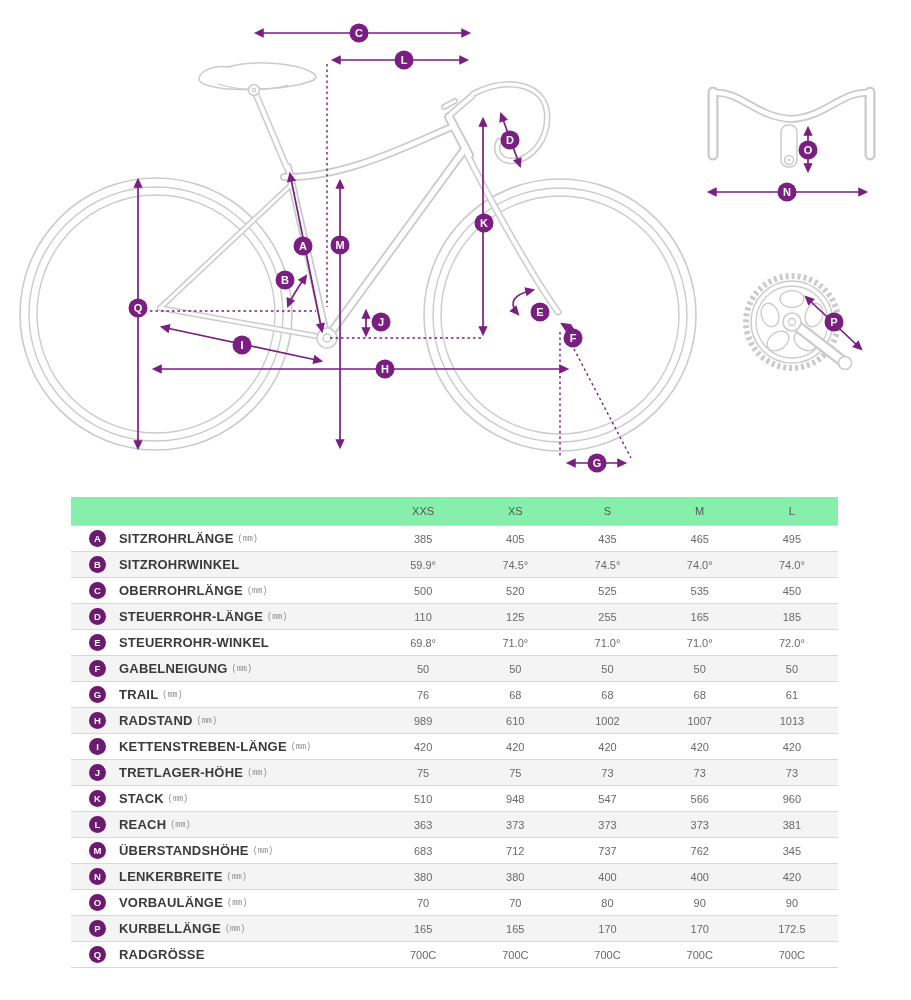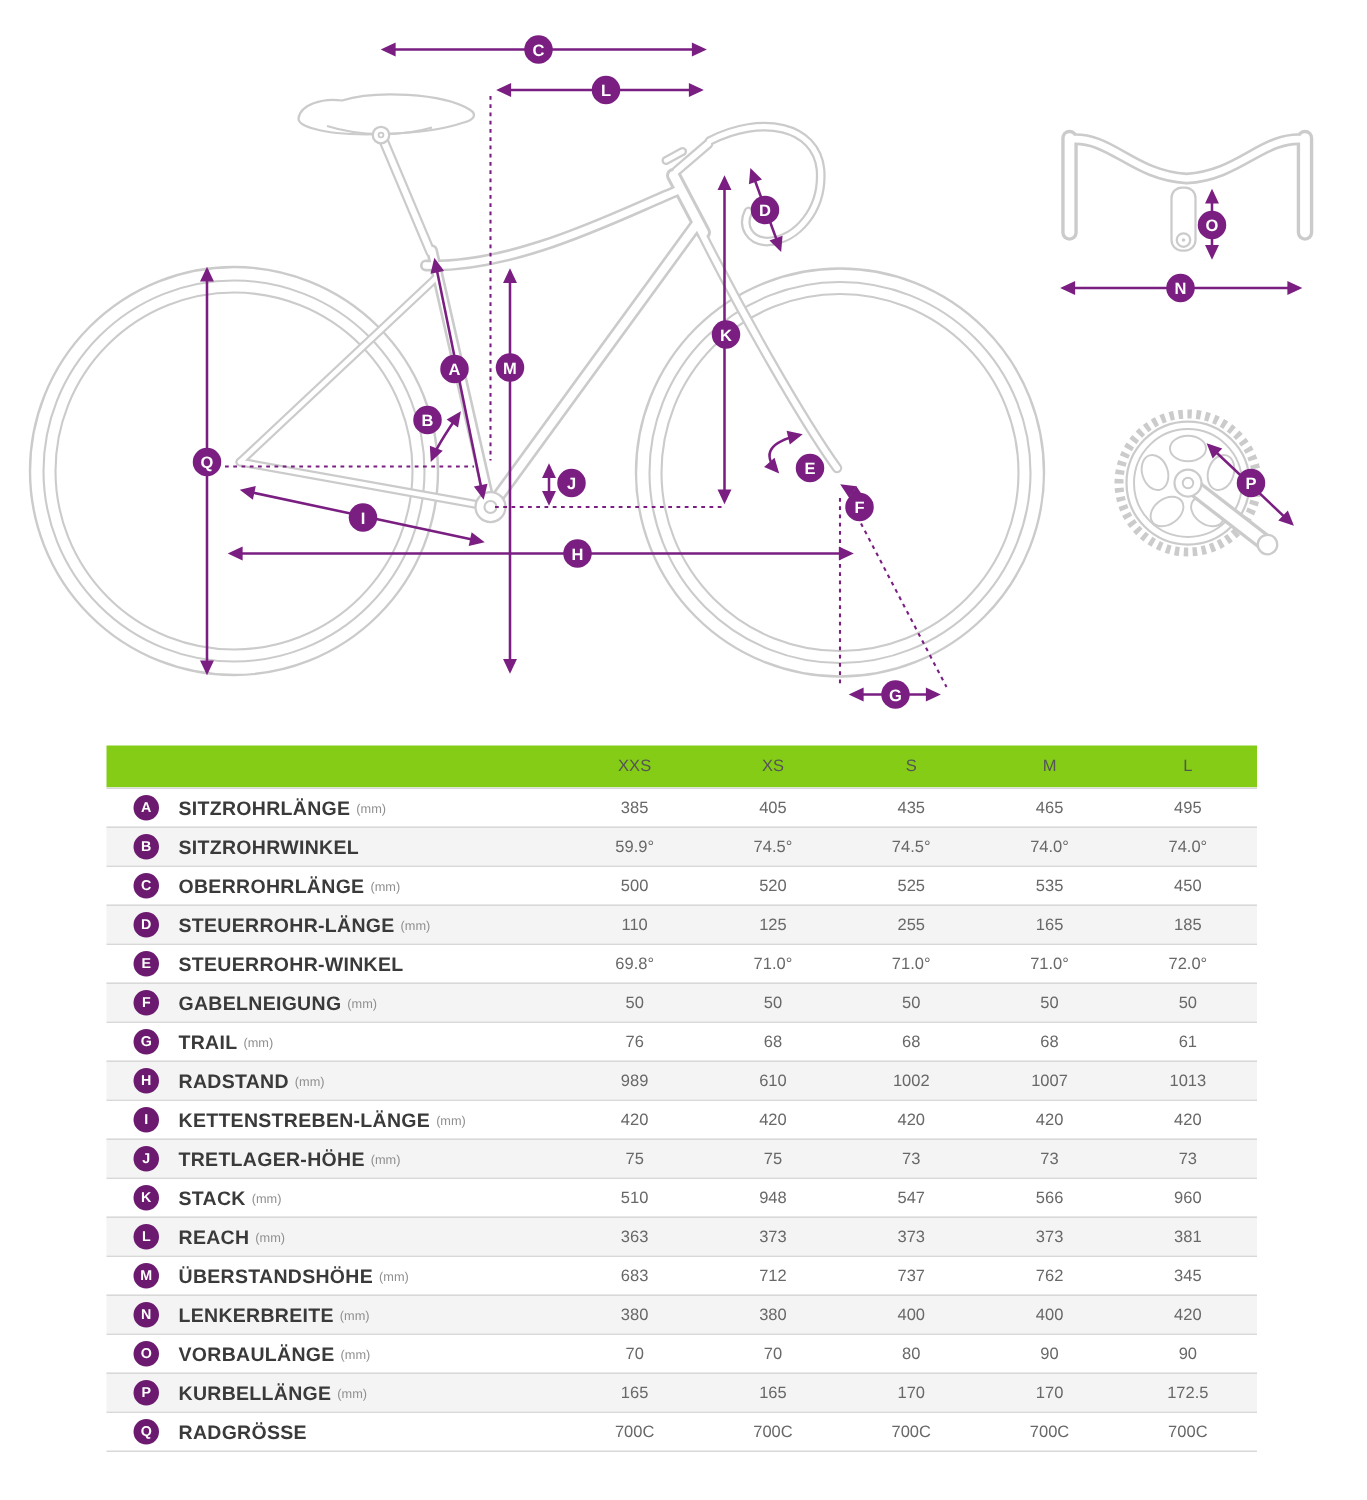--- a/index.html
+++ b/index.html
@@ -14,32 +14,32 @@
   .whitefill{fill:#fff;stroke:var(--lineart);stroke-width:1.5;}
   .m-line{stroke:var(--accent);stroke-width:1.7;fill:none;}
   .m-arc{stroke:var(--accent);stroke-width:1.7;fill:none;}
   .m-dash{stroke:var(--accent);stroke-width:1.4;fill:none;stroke-dasharray:2.5 3;}
   .arrfill{fill:var(--accent);}
   .badge-c{fill:var(--accent);}
   .badge-t{fill:#fff;font:bold 11px "Liberation Sans", sans-serif;text-anchor:middle;}
 
   
   .geo-table{position:absolute;left:71px;top:497px;width:767px;}
-  .thead{display:grid;grid-template-columns:306px repeat(5,1fr);background:#84cc16;height:28px;align-items:center;}
+  .thead{display:grid;grid-template-columns:306px repeat(5,1fr);background:#86efac;height:28px;align-items:center;}
   .hcell{text-align:center;font-size:11px;color:#555;}
   .trow{display:grid;grid-template-columns:306px repeat(5,1fr);height:25px;align-items:center;
         border-top:1px solid #d8d8d8;background:#fff;}
   #tbody .trow:nth-child(even){background:#f4f4f4;}
   #tbody .trow:last-child{border-bottom:1px solid #d8d8d8;}
   .labelcell{display:flex;align-items:center;padding-left:18px;}
   .badge{width:17px;height:17px;border-radius:50%;background:var(--circle);color:#fff;
          display:flex;align-items:center;justify-content:center;margin-right:13px;flex:none;}
   .badge-letter{font-size:9.5px;font-weight:bold;line-height:1;}
   .rlabel{font-size:13px;font-weight:bold;color:#3a3a3a;letter-spacing:.2px;white-space:nowrap;}
-  .runit{font-size:8.5px;color:#8f8f8f;margin-left:4px;white-space:nowrap;}
+  .runit{font-size:8.5px;color:#8f8f8f;margin-left:4px;white-space:nowrap;font-family:Liberation Mono, monospace;}
   .vcell{text-align:center;font-size:11px;color:#686868;}
 </style>
 </head>
 <body>
 
 <div class="page">
 
   <svg class="diagram" width="911" height="494" viewBox="0 0 911 494">
     <defs>
       <marker id="arr" viewBox="0 0 10 10" refX="7.5" refY="5" markerWidth="6.5" markerHeight="6.5" orient="auto-start-reverse">

